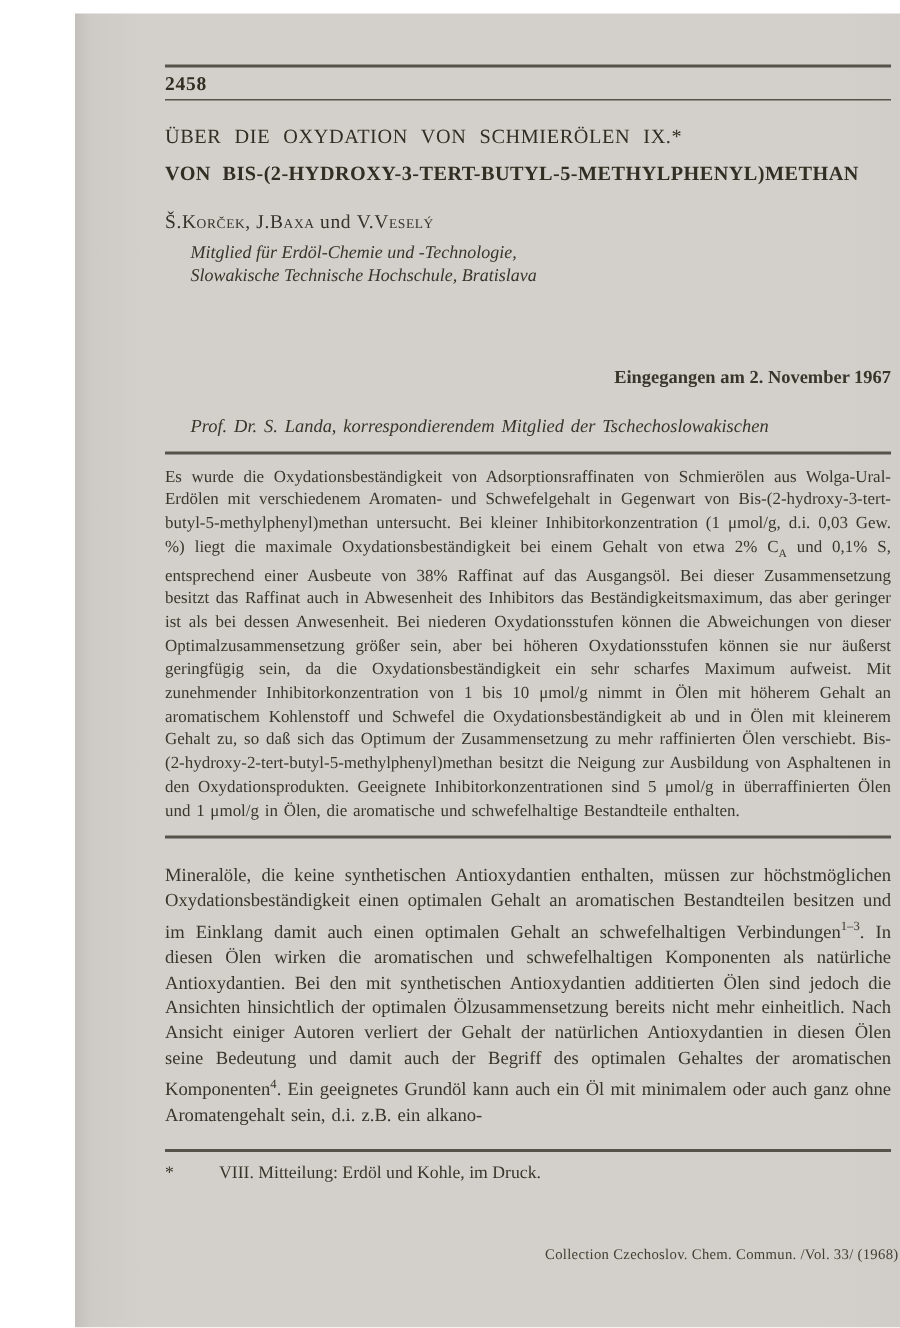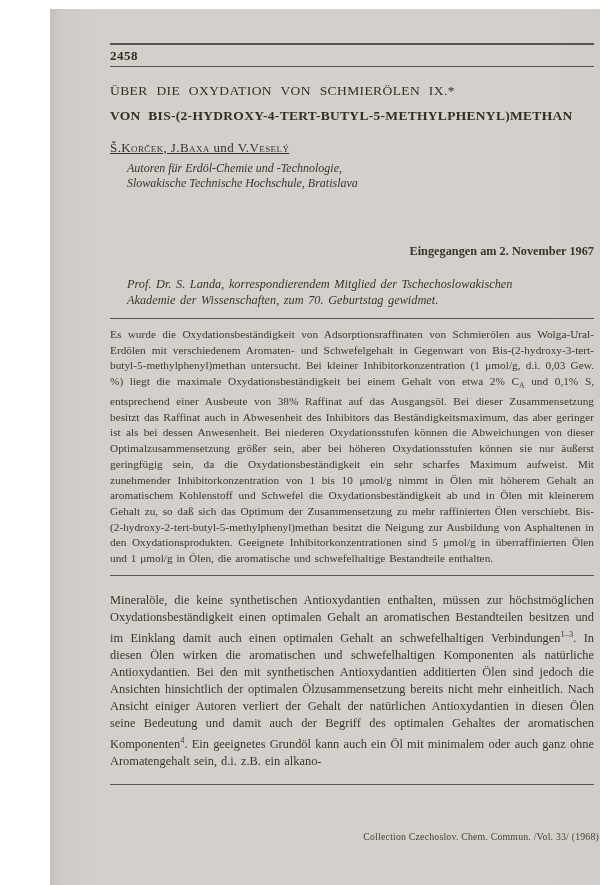--- a/index.html
+++ b/index.html
@@ -38,21 +38,21 @@
     font-weight: normal;
     letter-spacing: 0.4px; word-spacing: 5px;
     color: #332e23;
   }
   .title { margin: 8px 0 0 0; font-size: 13.5px; font-weight: bold; color: #332e23; }
   .title .title-line {
     display: block;
     line-height: 18.5px;
     letter-spacing: 0.3px; word-spacing: 4px;
   }
-  .authors { margin-top: 14px; font-size: 13px; line-height: 16px; letter-spacing: 0.4px; color: #37322a; text-decoration: underline; }
+  .authors { margin-top: 14px; font-size: 13px; line-height: 16px; letter-spacing: 0.4px; color: #37322a; }
   .sc { font-variant: small-caps; }
   .affiliation { margin-top: 5px; margin-left: 17px; font-style: italic; font-size: 12px; line-height: 15.5px; }
   .received { margin-top: 52px; text-align: right; font-size: 12.3px; line-height: 15px; font-weight: bold; }
   .dedication { margin-top: 17px; margin-left: 17px; font-style: italic; font-size: 12.3px; line-height: 16.5px; word-spacing: 1.5px; }
   .rule-abs-top { margin-top: 9px; }
   .abstract {
     margin: 8px 0 0 0;
     font-size: 11.3px; line-height: 15.7px;
     text-align: justify; text-align-last: left;
     word-spacing: 1px;
@@ -85,44 +85,44 @@
 <div class="page">
   <div class="content">
 
     <div class="rule rule-top1"></div>
     <div class="page-number">2458</div>
     <div class="rule"></div>
 
     <h1 class="series-title">ÜBER DIE OXYDATION VON SCHMIERÖLEN IX.*</h1>
 
     <h2 class="title">
-      <span class="title-line">VON BIS-(2-HYDROXY-4-TERT-BUTYL-5-METHYLPHENYL)METHAN</span>
+      <span class="title-line">VON BIS-(2-HYDROXY-3-TERT-BUTYL-5-METHYLPHENYL)METHAN</span>
     </h2>
 
     <div class="authors"><span class="sc">Š.Korček, J.Baxa</span><span> und </span><span class="sc">V.Veselý</span></div>
 
     <div class="affiliation">
-      <div>Autoren für Erdöl-Chemie und -Technologie,</div>
+      <div>Mitglied für Erdöl-Chemie und -Technologie,</div>
       <div>Slowakische Technische Hochschule, Bratislava</div>
     </div>
 
     <div class="received">Eingegangen am 2. November 1967</div>
 
     <div class="dedication">
       <div>Prof. Dr. S. Landa, korrespondierendem Mitglied der Tschechoslowakischen</div>
-      <div>Akademie der Wissenschaften, zum 70. Geburtstag gewidmet.</div>
     </div>
 
     <div class="rule rule-abs-top"></div>
 
     <p class="abstract"><span>Es wurde die Oxydationsbeständigkeit von Adsorptionsraffinaten von Schmierölen aus Wolga-Ural-Erdölen mit verschiedenem Aromaten- und Schwefelgehalt in Gegenwart von Bis-(2-hydroxy-3-tert-butyl-5-methylphenyl)methan untersucht. Bei kleiner Inhibitorkonzentration (1 μmol/g, d.i. 0,03 Gew. %) liegt die maximale Oxydationsbeständigkeit bei einem Gehalt von etwa 2% C</span><span class="sub">A</span><span> und 0,1% S, entsprechend einer Ausbeute von 38% Raffinat auf das Ausgangsöl. Bei dieser Zusammensetzung besitzt das Raffinat auch in Abwesenheit des Inhibitors das Beständigkeitsmaximum, das aber geringer ist als bei dessen Anwesenheit. Bei niederen Oxydationsstufen können die Abweichungen von dieser Optimalzusammensetzung größer sein, aber bei höheren Oxydationsstufen können sie nur äußerst geringfügig sein, da die Oxydationsbeständigkeit ein sehr scharfes Maximum aufweist. Mit zunehmender Inhibitorkonzentration von 1 bis 10 μmol/g nimmt in Ölen mit höherem Gehalt an aromatischem Kohlenstoff und Schwefel die Oxydationsbeständigkeit ab und in Ölen mit kleinerem Gehalt zu, so daß sich das Optimum der Zusammensetzung zu mehr raffinierten Ölen verschiebt. Bis-(2-hydroxy-2-tert-butyl-5-methylphenyl)methan besitzt die Neigung zur Ausbildung von Asphaltenen in den Oxydationsprodukten. Geeignete Inhibitorkonzentrationen sind 5 μmol/g in überraffinierten Ölen und 1 μmol/g in Ölen, die aromatische und schwefelhaltige Bestandteile enthalten.</span></p>
 
     <div class="rule rule-abs-bottom"></div>
 
     <p class="bodytext"><span>Mineralöle, die keine synthetischen Antioxydantien enthalten, müssen zur höchstmöglichen Oxydationsbeständigkeit einen optimalen Gehalt an aromatischen Bestandteilen besitzen und im Einklang damit auch einen optimalen Gehalt an schwefelhaltigen Verbindungen</span><span class="sup">1–3</span><span>. In diesen Ölen wirken die aromatischen und schwefelhaltigen Komponenten als natürliche Antioxydantien. Bei den mit synthetischen Antioxydantien additierten Ölen sind jedoch die Ansichten hinsichtlich der optimalen Ölzusammensetzung bereits nicht mehr einheitlich. Nach Ansicht einiger Autoren verliert der Gehalt der natürlichen Antioxydantien in diesen Ölen seine Bedeutung und damit auch der Begriff des optimalen Gehaltes der aromatischen Komponenten</span><span class="sup">4</span><span>. Ein geeignetes Grundöl kann auch ein Öl mit minimalem oder auch ganz ohne Aromatengehalt sein, d.i. z.B. ein alkano-</span></p>
 
     <div class="rule footnote-rule"></div>
 
+    <div class="footnote"><span class="fn-marker">*</span><span>VIII. Mitteilung: Erdöl und Kohle, im Druck.</span></div>
 
   </div>
 
   <div class="footer">Collection Czechoslov. Chem. Commun. /Vol. 33/ (1968)</div>
 </div>
 
 </body></html>

